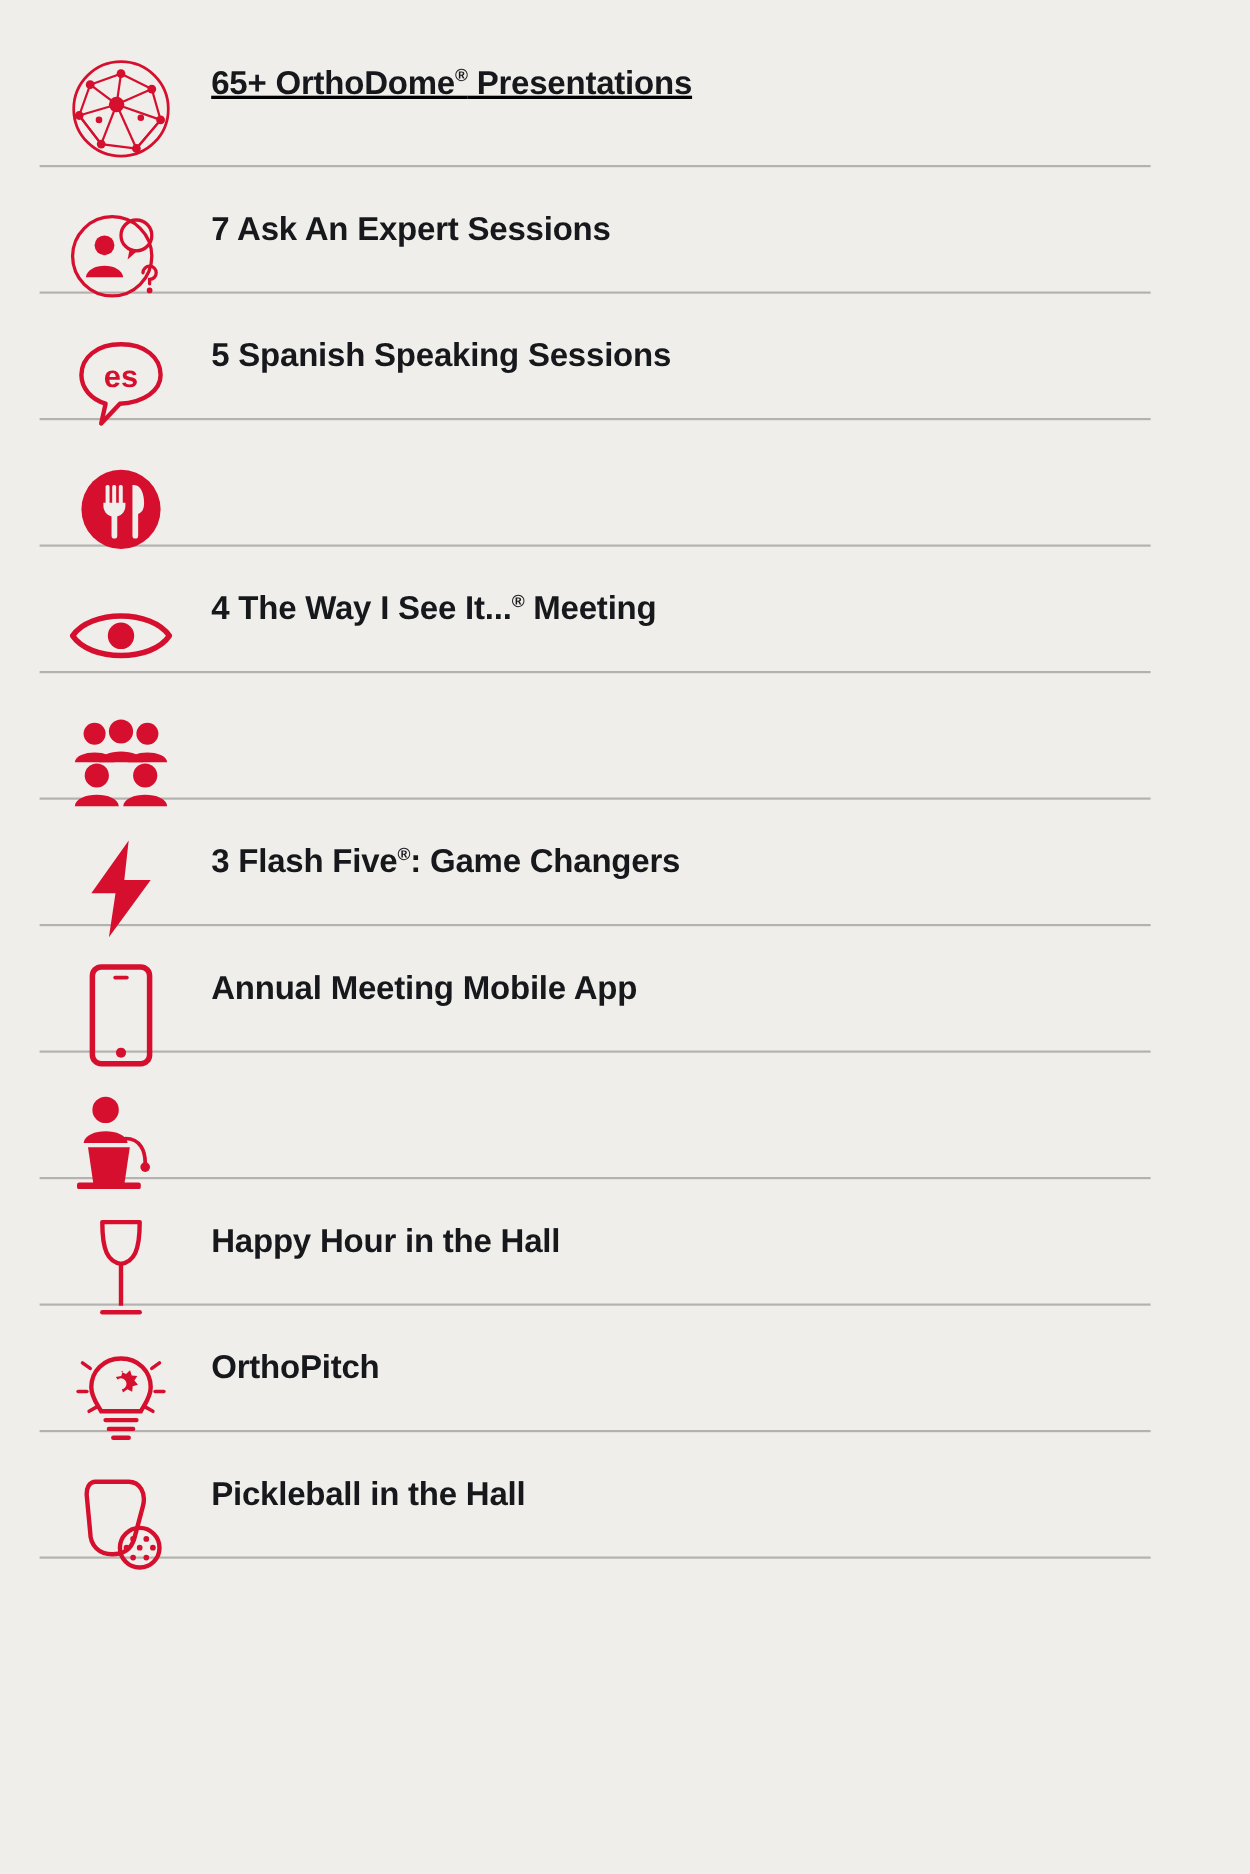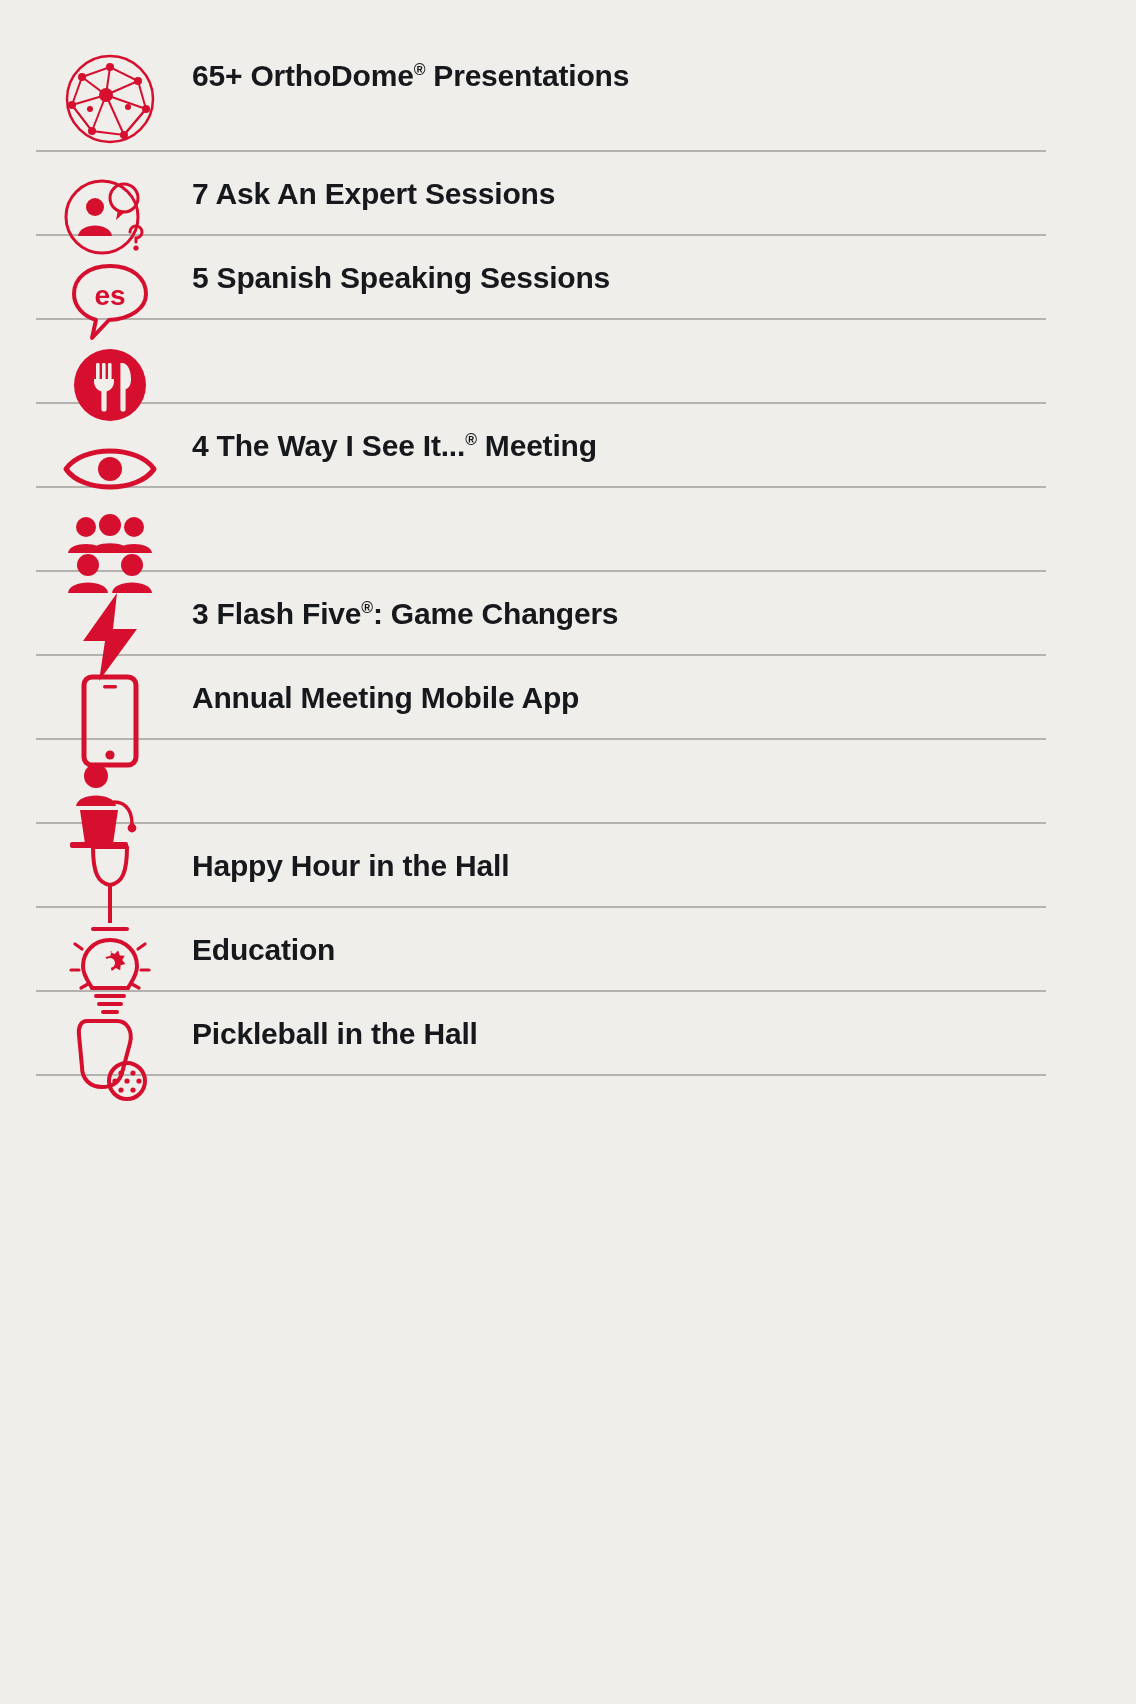--- a/index.html
+++ b/index.html
@@ -23,26 +23,27 @@
   }
   .feature-list {
     width: 1010px;
     margin: 0;
     padding: 0;
     list-style: none;
   }
   .feature-row {
     display: flex;
     align-items: center;
-    height: 84px;
+    height: 115px;
     border-bottom: 2px solid #b3b2ae;
     position: relative;
   }
   .feature-row:first-child {
     height: 152px;
+    text-decoration: underline;
   }
   .icon-cell {
     width: 148px;
     min-width: 148px;
     height: 100%;
     display: flex;
     align-items: center;
     justify-content: center;
     margin-top: 48px;
   }
@@ -252,21 +253,21 @@
             <path d="M10 18 l7 5"></path>
             <path d="M80 18 l-7 5"></path>
             <path d="M6 44 h8"></path>
             <path d="M84 44 h-8"></path>
             <path d="M16 62 l7 -4"></path>
             <path d="M74 62 l-7 -4"></path>
           </g>
         </svg>
       </span>
       <span class="label-cell">
-        <span>Education</span>
+        <span>OrthoPitch</span>
       </span>
     </li>
 
     <li class="feature-row">
       <span class="icon-cell">
         <svg width="86" height="92" viewBox="0 0 86 92">
           <path d="M20 10 h30 c10 0 16 10 13 22 L55 62 c-3 10 -11 14 -20 14 c-12 0 -20 -8 -20 -20 L12 24 C11 16 14 10 20 10 Z" class="brand-red-stroke" stroke-width="4" stroke-linejoin="round"></path>
           <circle cx="60" cy="70" r="18" class="brand-red-stroke" stroke-width="4"></circle>
           <g fill="#d50f2d">
             <circle cx="54" cy="62" r="2.6"></circle>

